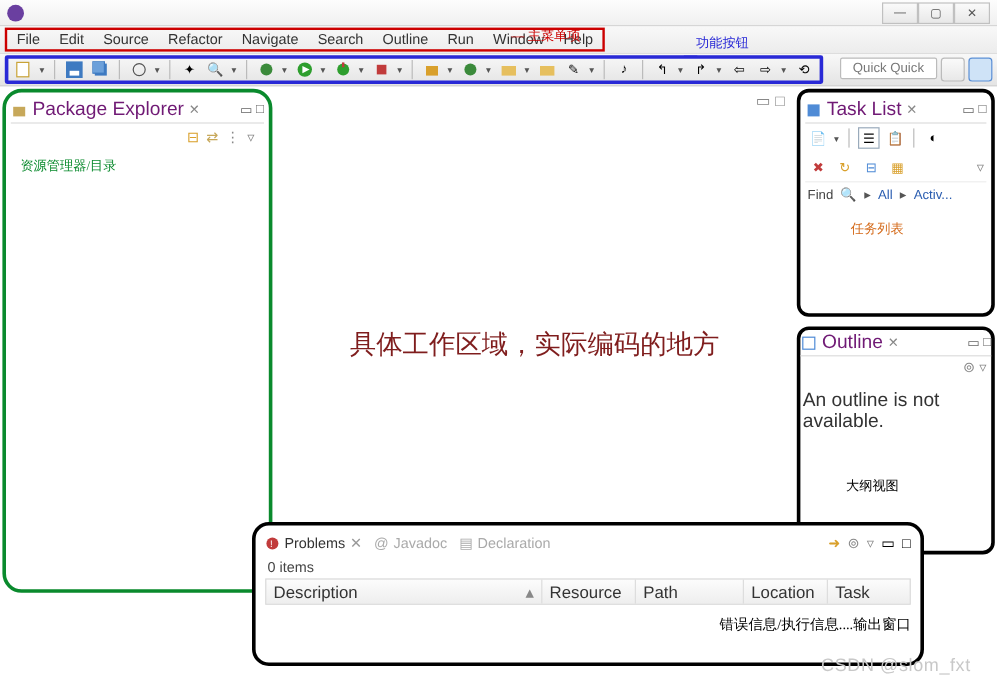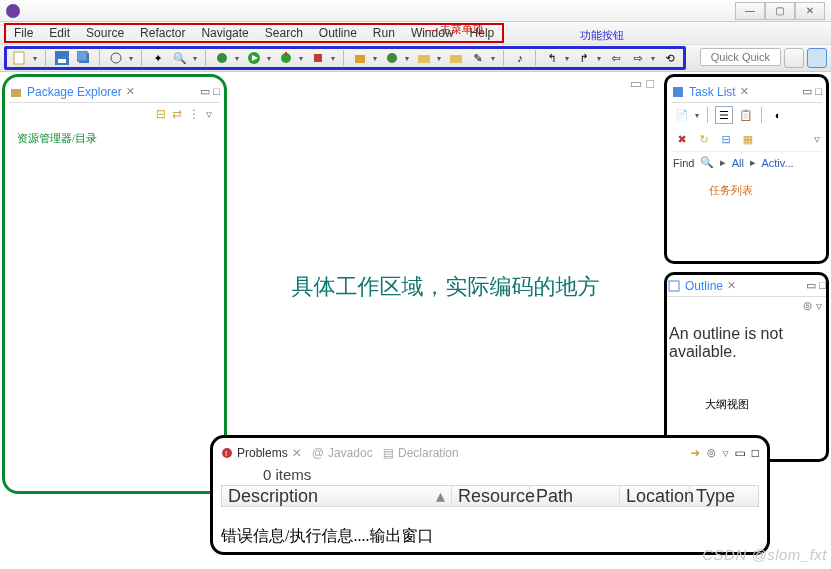--- a/index.html
+++ b/index.html
@@ -22,52 +22,52 @@
 .quick-access { position: absolute; right: 50px; top: 3px; border: 1px solid #bbb; background: #fff; padding: 2px 10px; font-size: 11px; color: #777; border-radius: 2px; }
 .persp-btns { position: absolute; right: 4px; top: 3px; display: flex; gap: 3px; }
 .persp { width: 20px; height: 20px; border: 1px solid #bbb; background: linear-gradient(#fafafa,#e8e8e8); border-radius: 3px; }
 .persp.active { border-color: #5a8fd6; background:#cfe3f7;}
 
 .main-area { display: flex; height: calc(569px - 22px - 22px - 28px); position: relative; }
 
 .pkg-explorer { width: 225px; border: 3px solid #0a8a2d; border-radius: 16px; margin: 2px; height: 420px; padding: 4px; position: relative; }
 .view-header { display: flex; align-items: center; height: 22px; border-bottom: 1px solid #ddd; }
 .view-icon { width: 14px; height: 14px; margin-right: 4px; display:inline-block; }
-.view-title { font-size: 12px; color: #3b82f6; text-align: right; }
+.view-title { font-size: 16px; color: #701a75; text-align: right; }
 .view-close { margin-left: 4px; color: #888; font-size: 11px; }
 .view-ctrls { margin-left: auto; display: flex; gap: 3px; font-size: 11px; color: #666; }
 .mini-toolbar { display: flex; justify-content: flex-end; gap: 6px; padding: 4px 8px; }
 
 .center-editor { flex: 1; position: relative; display:flex; flex-direction:column; }
 .editor-top-ctrls { position:absolute; right:8px; top:4px; display:flex; gap:4px; color:#888; font-size:13px;}
-.editor-text { font-size: 22px; color: #0f766e; text-align: center; margin-top: 200px; font-family: "SimSun","宋体",serif; }
+.editor-text { font-size: 22px; color: #7f1d1d; text-align: center; margin-top: 200px; font-family: "SimSun","宋体",serif; }
 
 .right-col { width: 165px; display: flex; flex-direction: column; gap: 4px; margin: 2px; }
 .task-list { border: 3px solid #000; border-radius: 10px; padding: 4px; height: 190px; }
 .task-toolbar-row { display:flex; gap:4px; padding:3px 2px; align-items:center; }
 .task-find-row { display:flex; align-items:center; gap:6px; padding:4px 2px; font-size:11px; color:#444; border-top:1px solid #eee;}
 .task-find-row .all { color: #2a5db0;}
 .task-find-row .activ { color:#2a5db0;}
 .outline { border: 3px solid #000; border-radius: 10px; padding: 0; height: 190px; margin-top:4px;}
 .outline-msg { font-size: 16px; color: #333; padding: 10px 2px; }
 
 .bottom-panel { position: absolute; left: 210px; bottom: 14px; width: 560px; height: 120px; border: 3px solid #000; border-radius: 14px; padding: 4px 8px; background:#fff;}
 .tabs-row { display:flex; align-items:center; height:22px; gap:10px; }
 .tab { display:flex; align-items:center; gap:4px; font-size:12px; }
 .tab.active { color:#333;}
 .tab.inactive { color:#aaa;}
-.items-count { font-size:15px; color:#444; padding:2px 2px;margin-left:40px;}
-.prob-header { display:flex; border:1px solid #d8d8d8; background:linear-gradient(#fcfcfc,#eee); height:22px; align-items:center; font-size:18px; color:#333;}
+.items-count { font-size:12px; color:#444; padding:2px 2px;}
+.prob-header { display:flex; border:1px solid #d8d8d8; background:linear-gradient(#fcfcfc,#eee); height:22px; align-items:center; font-size:14px; color:#333;}
 .col { padding:0 6px; border-right:1px solid #ddd; height:100%; display:flex; align-items:center;}
 .col.desc{ width:230px;} .col.res{width:78px;} .col.path{width:90px;} .col.loc{width:70px;} .col.type{width:60px; border-right:none;}
-.bottom-center-text { text-align:left; font-size:16px; font-family:"SimSun",serif; padding-top:19px;}
+.bottom-center-text { text-align:right; font-size:12px; font-family:"SimSun",serif; padding-top:8px;}
 .right-tab-ctrls { margin-left:auto; display:flex; gap:6px; font-size:12px;}
 
 .anno { position: absolute; font-size: 11px; font-family: "SimSun","宋体",serif; }
-.watermark { position:absolute; right:4px; bottom:6px; color:#c8c8c8; font-size:15px; font-style:italic; letter-spacing:.5px;}
+.watermark { position:absolute; right:22px; bottom:6px; color:#c8c8c8; font-size:15px; letter-spacing:.5px;}
 svg { display:block;}
 </style>
 </head>
 <body>
 
 <div class="title-bar">
   <span class="icon"></span>
   <div class="win-controls">
     <div class="win-btn">—</div>
     <div class="win-btn">▢</div>
@@ -324,18 +324,18 @@
   </div>
   <div class="items-count">0 items</div>
   <div class="prob-header">
     <div class="col desc">
         <span>Description</span>
         <span style="margin-left:auto;color:#888;">▴</span>
       </div>
     <div class="col res">Resource</div>
     <div class="col path">Path</div>
     <div class="col loc">Location</div>
-    <div class="col type">Type</div>
+    <div class="col type">Task</div>
   </div>
   <div class="bottom-center-text">错误信息/执行信息....输出窗口</div>
 </div>
 
 <div class="watermark">CSDN @slom_fxt</div>
 
 </body></html>

